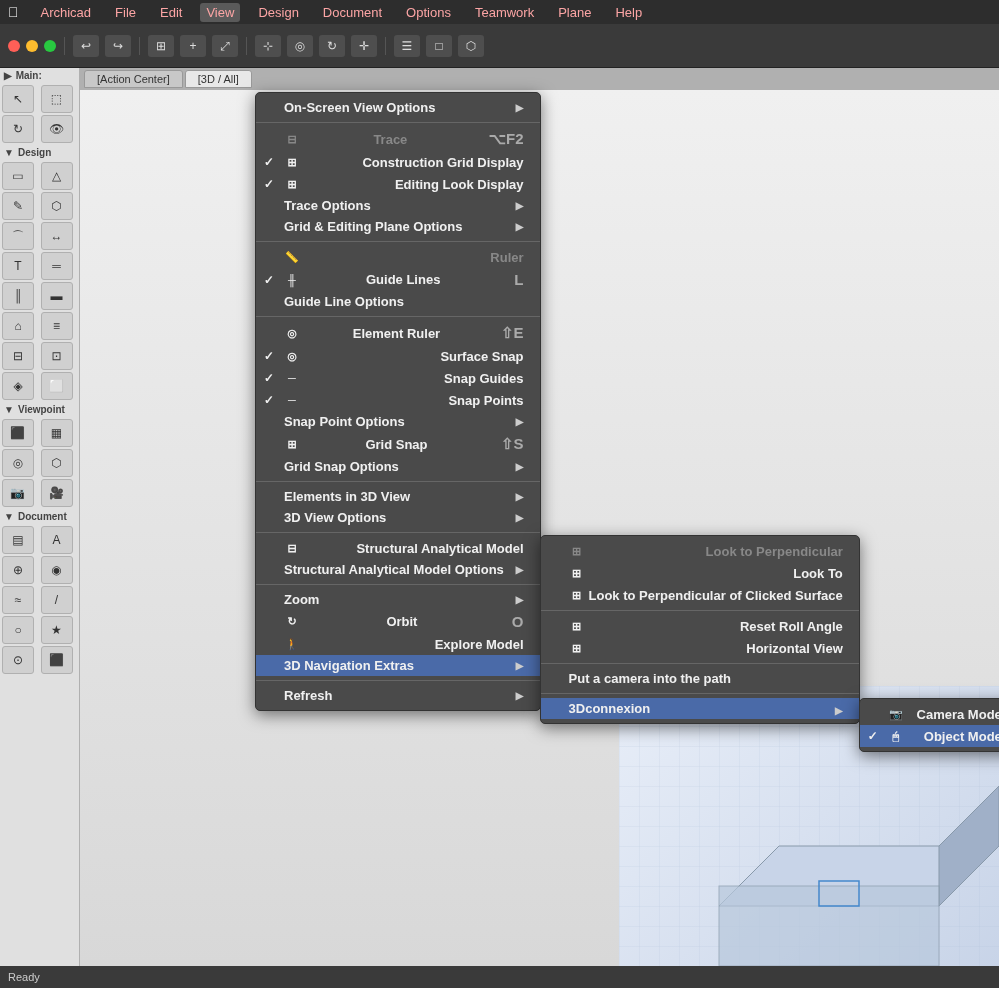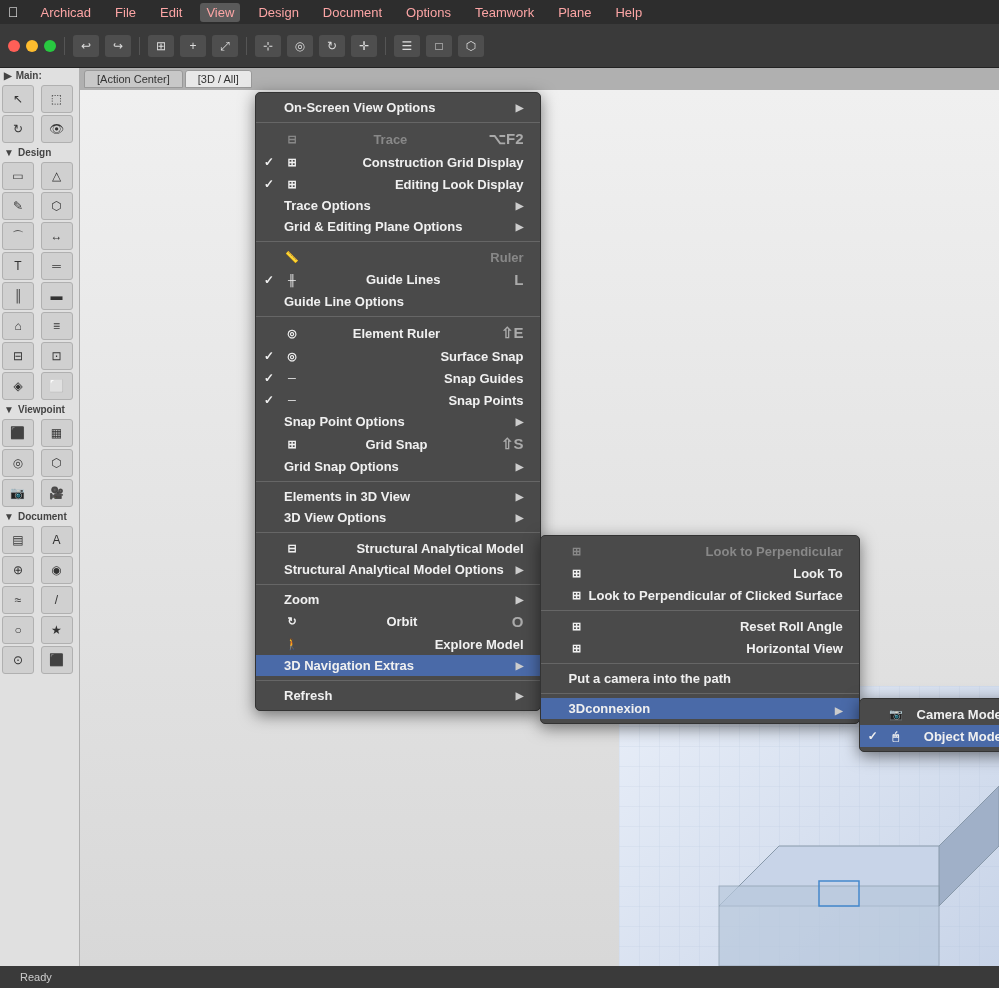--- a/index.html
+++ b/index.html
@@ -226,21 +226,21 @@
       box-shadow: 0 4px 16px rgba(0,0,0,0.5);
       z-index: 700;
     }
 
     
     .status-bar {
       height: 22px;
       background: #3a3a3a;
       display: flex;
       align-items: center;
-      padding: 0 20px;
+      padding: 0 8px;
       font-size: 11px;
       color: #ccc;
       gap: 8px;
     }
 
     
     .tb-icon {
       width: 26px;
       height: 22px;
       background: rgba(255,255,255,0.1);

